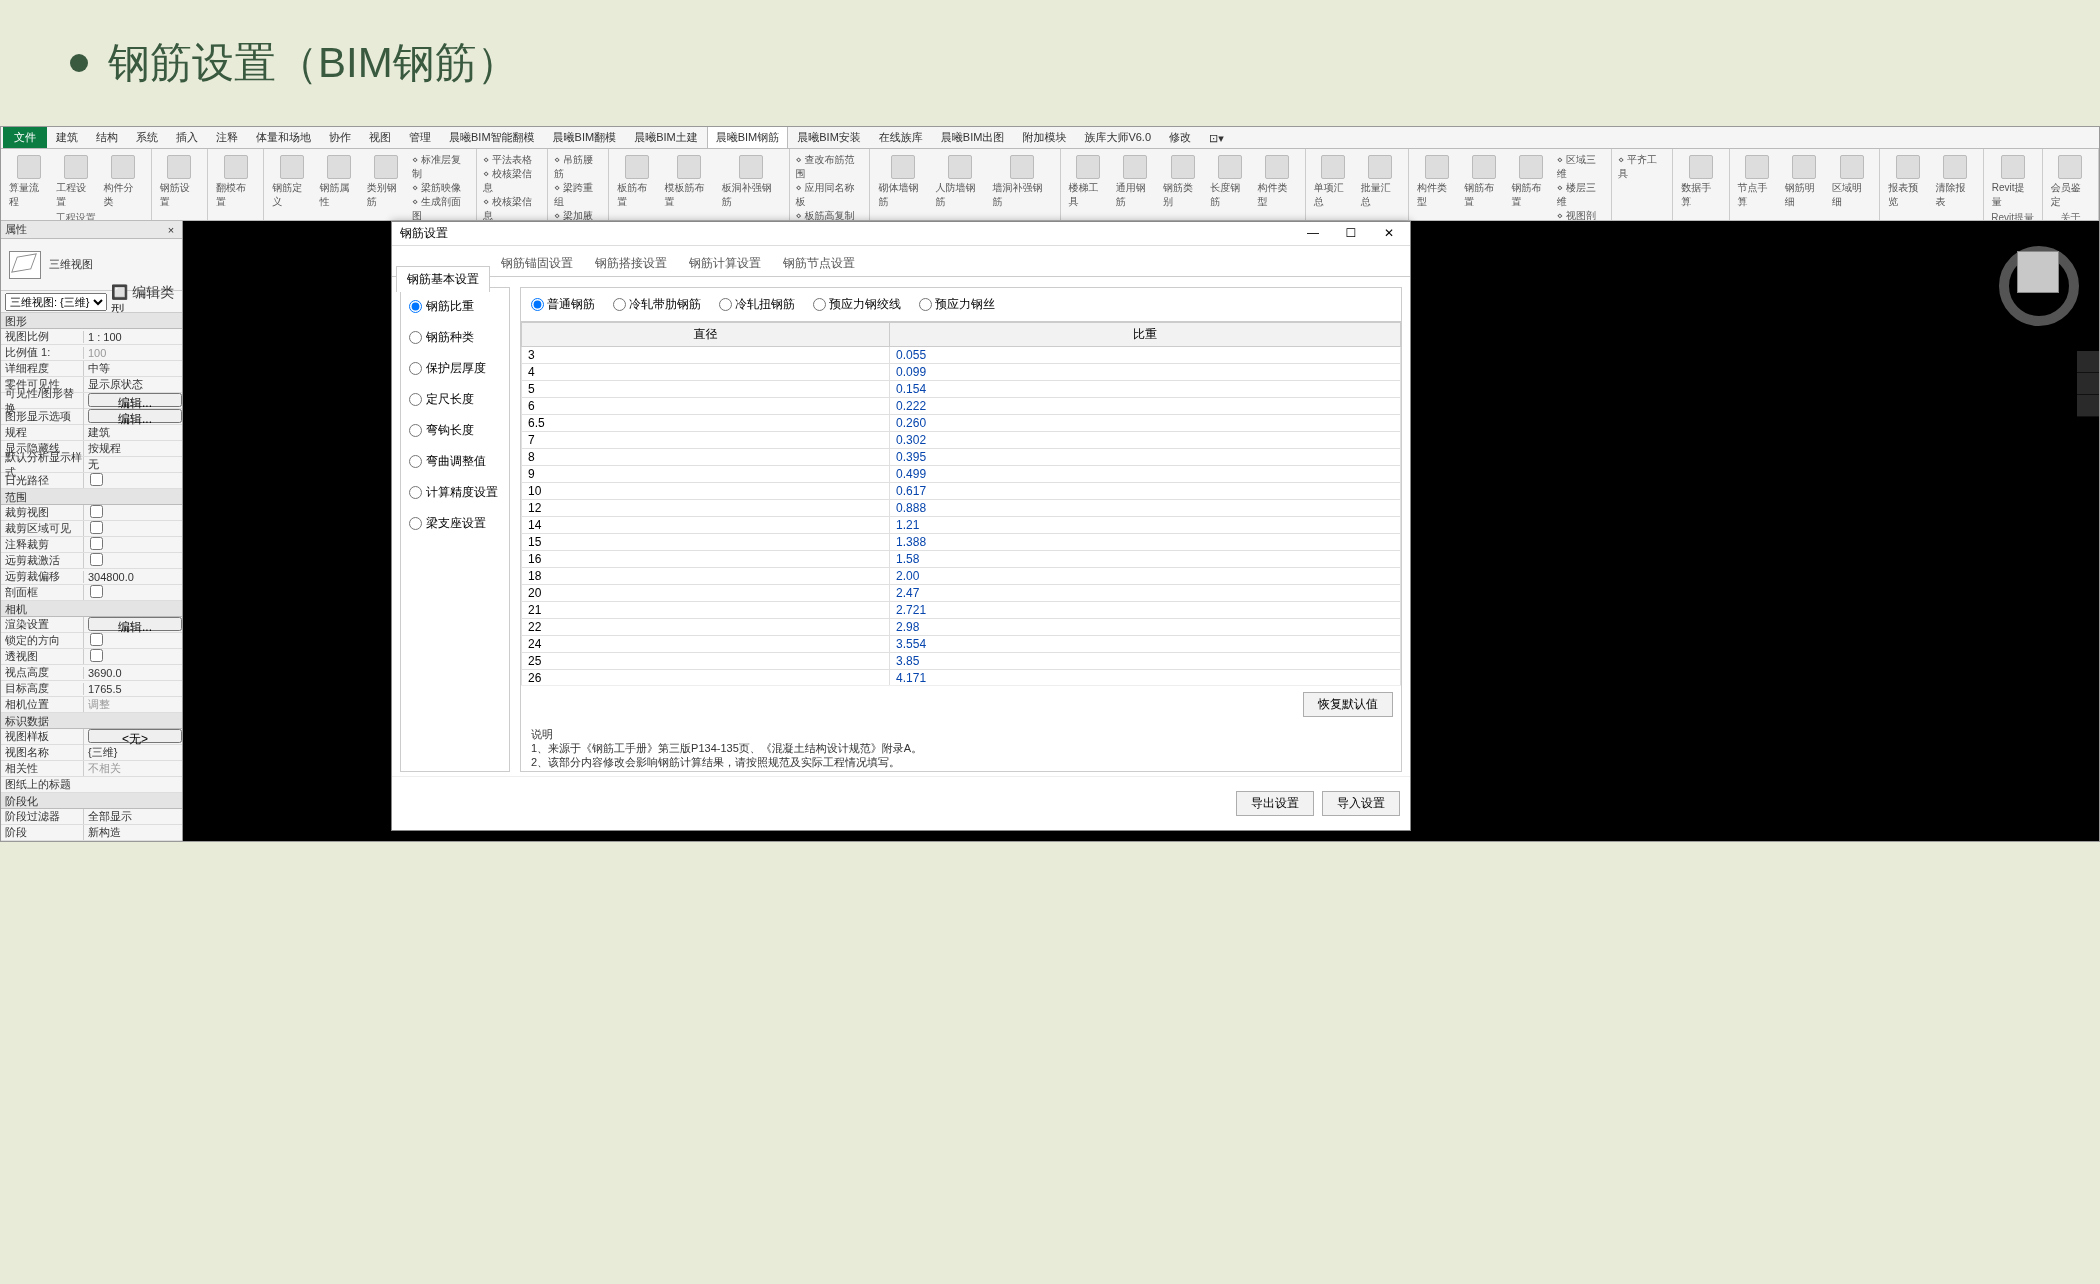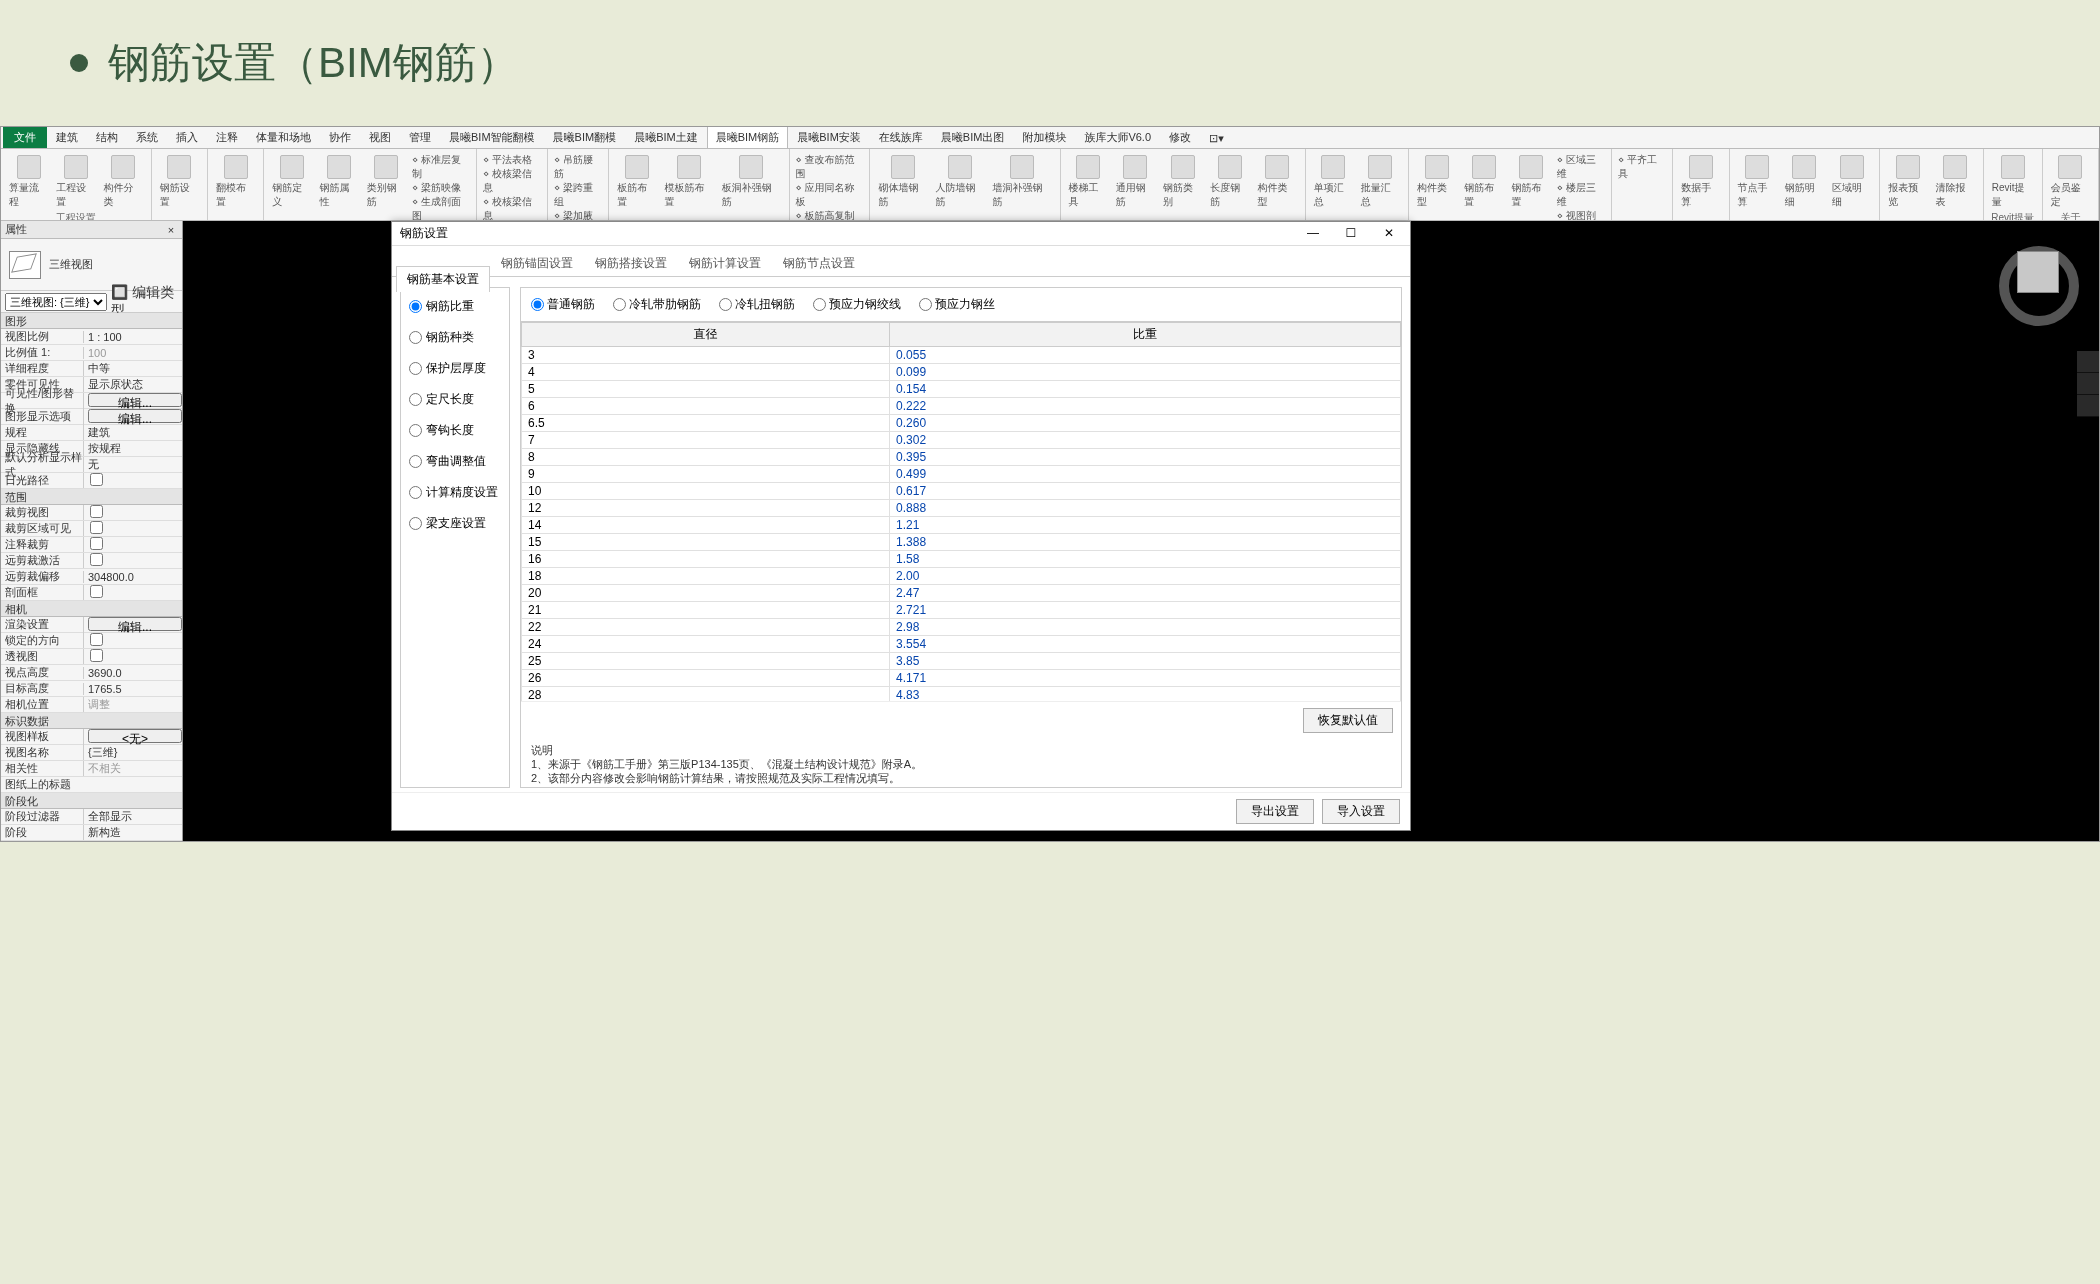--- a/index.html
+++ b/index.html
@@ -71,21 +71,21 @@
 .data-table table { width:100%; border-collapse:collapse; font-size:12px;}
 .data-table th { background:#f2f2f2; border:1px solid #ccc; padding:3px; font-weight:400; position:sticky; top:0;}
 .data-table td { border:1px solid #e0e0e0; padding:1px 6px; height:17px; }
 .data-table td:last-child { color:#0645ad; }
 
 .footer-row { padding:6px 8px; display:flex; justify-content:flex-end; border-top:1px solid #eee;}
 .footer-row button, .dlg-foot button { font-size:12px; padding:3px 14px; background:#f2f2f2; border:1px solid #adadad;}
 
 .notes { padding:4px 10px 2px; font-size:11px; line-height:14px; color:#333;}
 .notes .h { margin-bottom:0;}
-.dlg-foot { display:flex; justify-content:flex-end; gap:8px; padding:6px 10px; border-top:1px solid #eee;}
+.dlg-foot { display:flex; justify-content:flex-end; gap:8px; padding:14px 10px; border-top:1px solid #eee;}
 
 </style>
 </head>
 <body>
 
 <div class="slide-header">
   <h1>钢筋设置（BIM钢筋）</h1>
 </div>
 
 <div class="app-frame">

